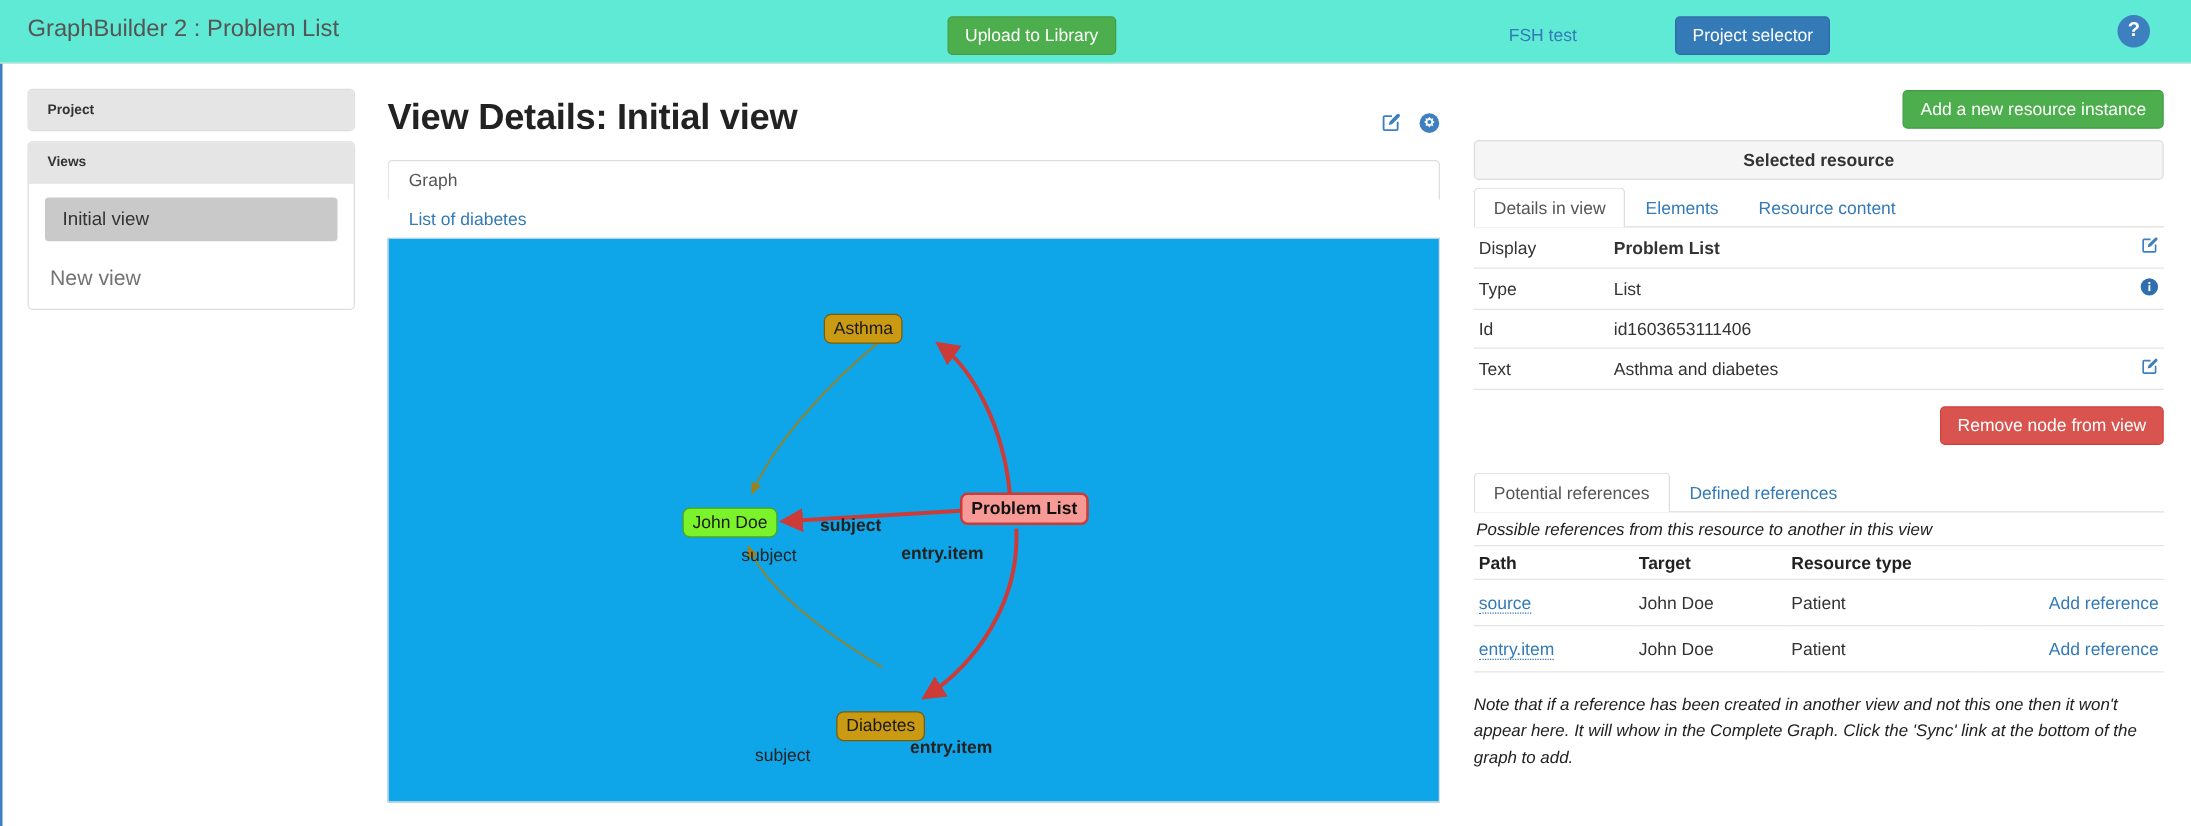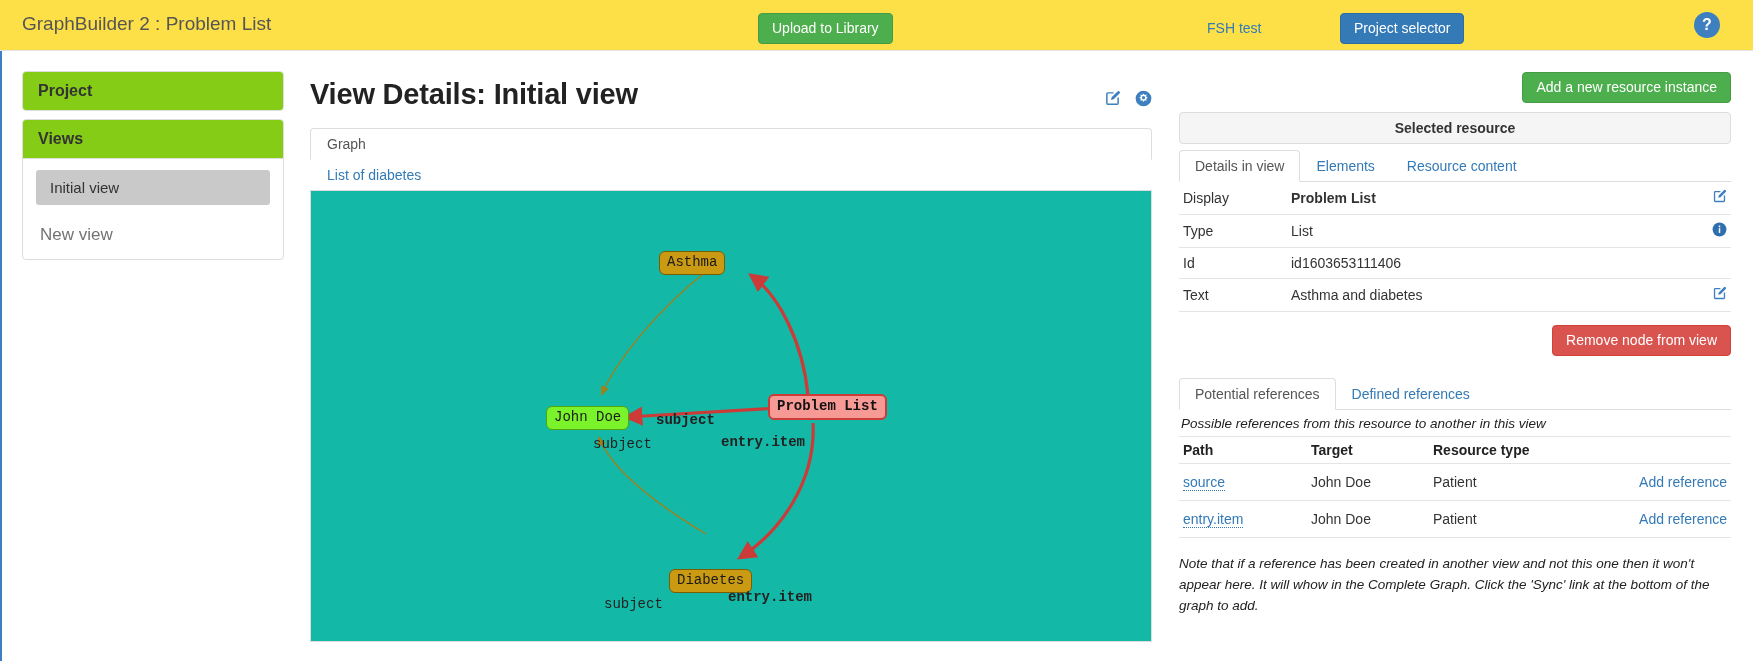--- a/index.html
+++ b/index.html
@@ -10,21 +10,21 @@
     font-family:"Liberation Sans", sans-serif;
     font-size:15px;
     color:#333;
     overflow:hidden;
   }
 
   
   .topbar {
     position:relative;
     height:51px;
-    background:#fde047;
+    background:#5eead4;
     border-bottom:1px solid #e2e2e2;
   }
   .app-title {
     position:absolute; left:22px; top:13px;
     font-size:19px; color:#555; font-weight:400;
     white-space:nowrap;
   }
   .btn {
     border:1px solid transparent;
     border-radius:4px;
@@ -60,25 +60,25 @@
     width:2px; height:610px; background:#3d7fbf;
   }
 
   
   .sidebar { position:absolute; left:22px; top:71px; width:262px; }
   .panel {
     border:1px solid #ddd; border-radius:4px; background:#fff;
     margin-bottom:8px;
   }
   .panel-head {
-    background:#84cc16;
+    background:#e5e5e5;
     border-bottom:1px solid #ddd;
     border-radius:3px 3px 0 0;
     padding:10px 15px;
-    font-weight:bold; font-size:16px; color:#333;
+    font-weight:bold; font-size:11px; color:#333;
   }
   .panel-head.solo { border-bottom:none; border-radius:3px; }
   .panel-body { padding:11px 13px 14px 13px; }
   .view-item {
     background:#c9c9c9;
     padding:9px 14px;
     border-radius:3px;
     font-size:15px; color:#333;
     cursor:pointer;
   }
@@ -110,24 +110,23 @@
     color:#555; background:#fff;
     border-color:#ddd #ddd #fff;
   }
 
   .graph-box {
     margin-top:0;
     border:1px solid #ddd;
     border-top:none;
     height:451px;
     width:842px;
-    background:#14b8a6;
+    background:#0ea5e9;
     position:relative;
     overflow:hidden;
-    font-family:Liberation Mono, monospace;
   }
 
   
   .node {
     position:absolute;
     border-radius:6px;
     padding:2px 7px;
     font-size:14px;
     white-space:nowrap;
     cursor:pointer;

